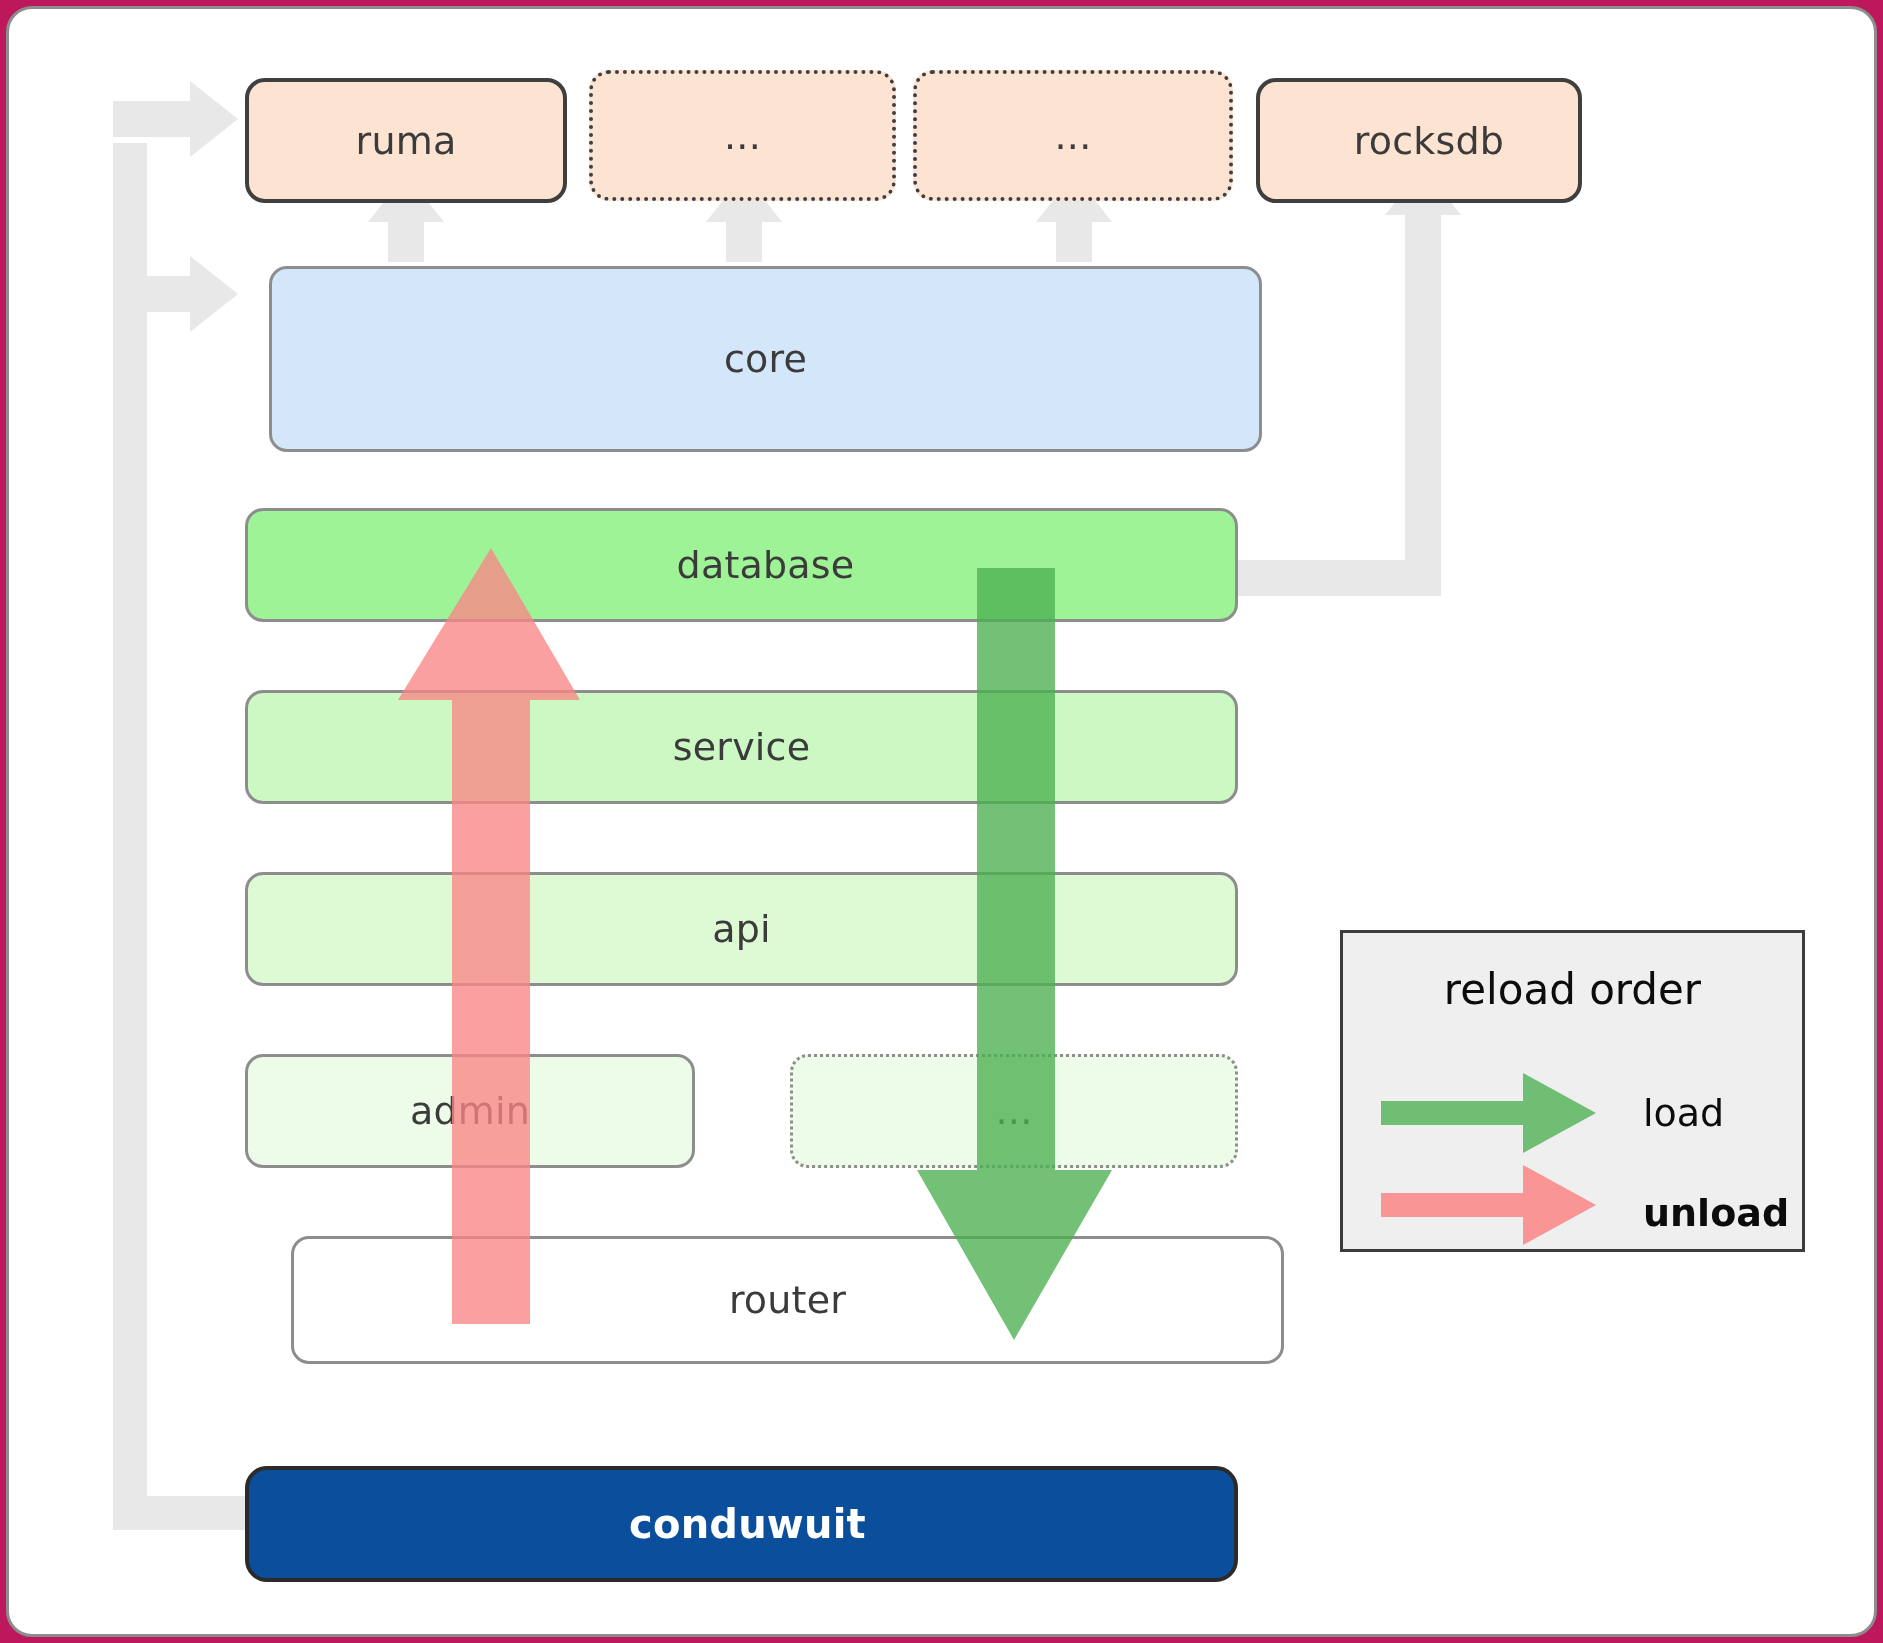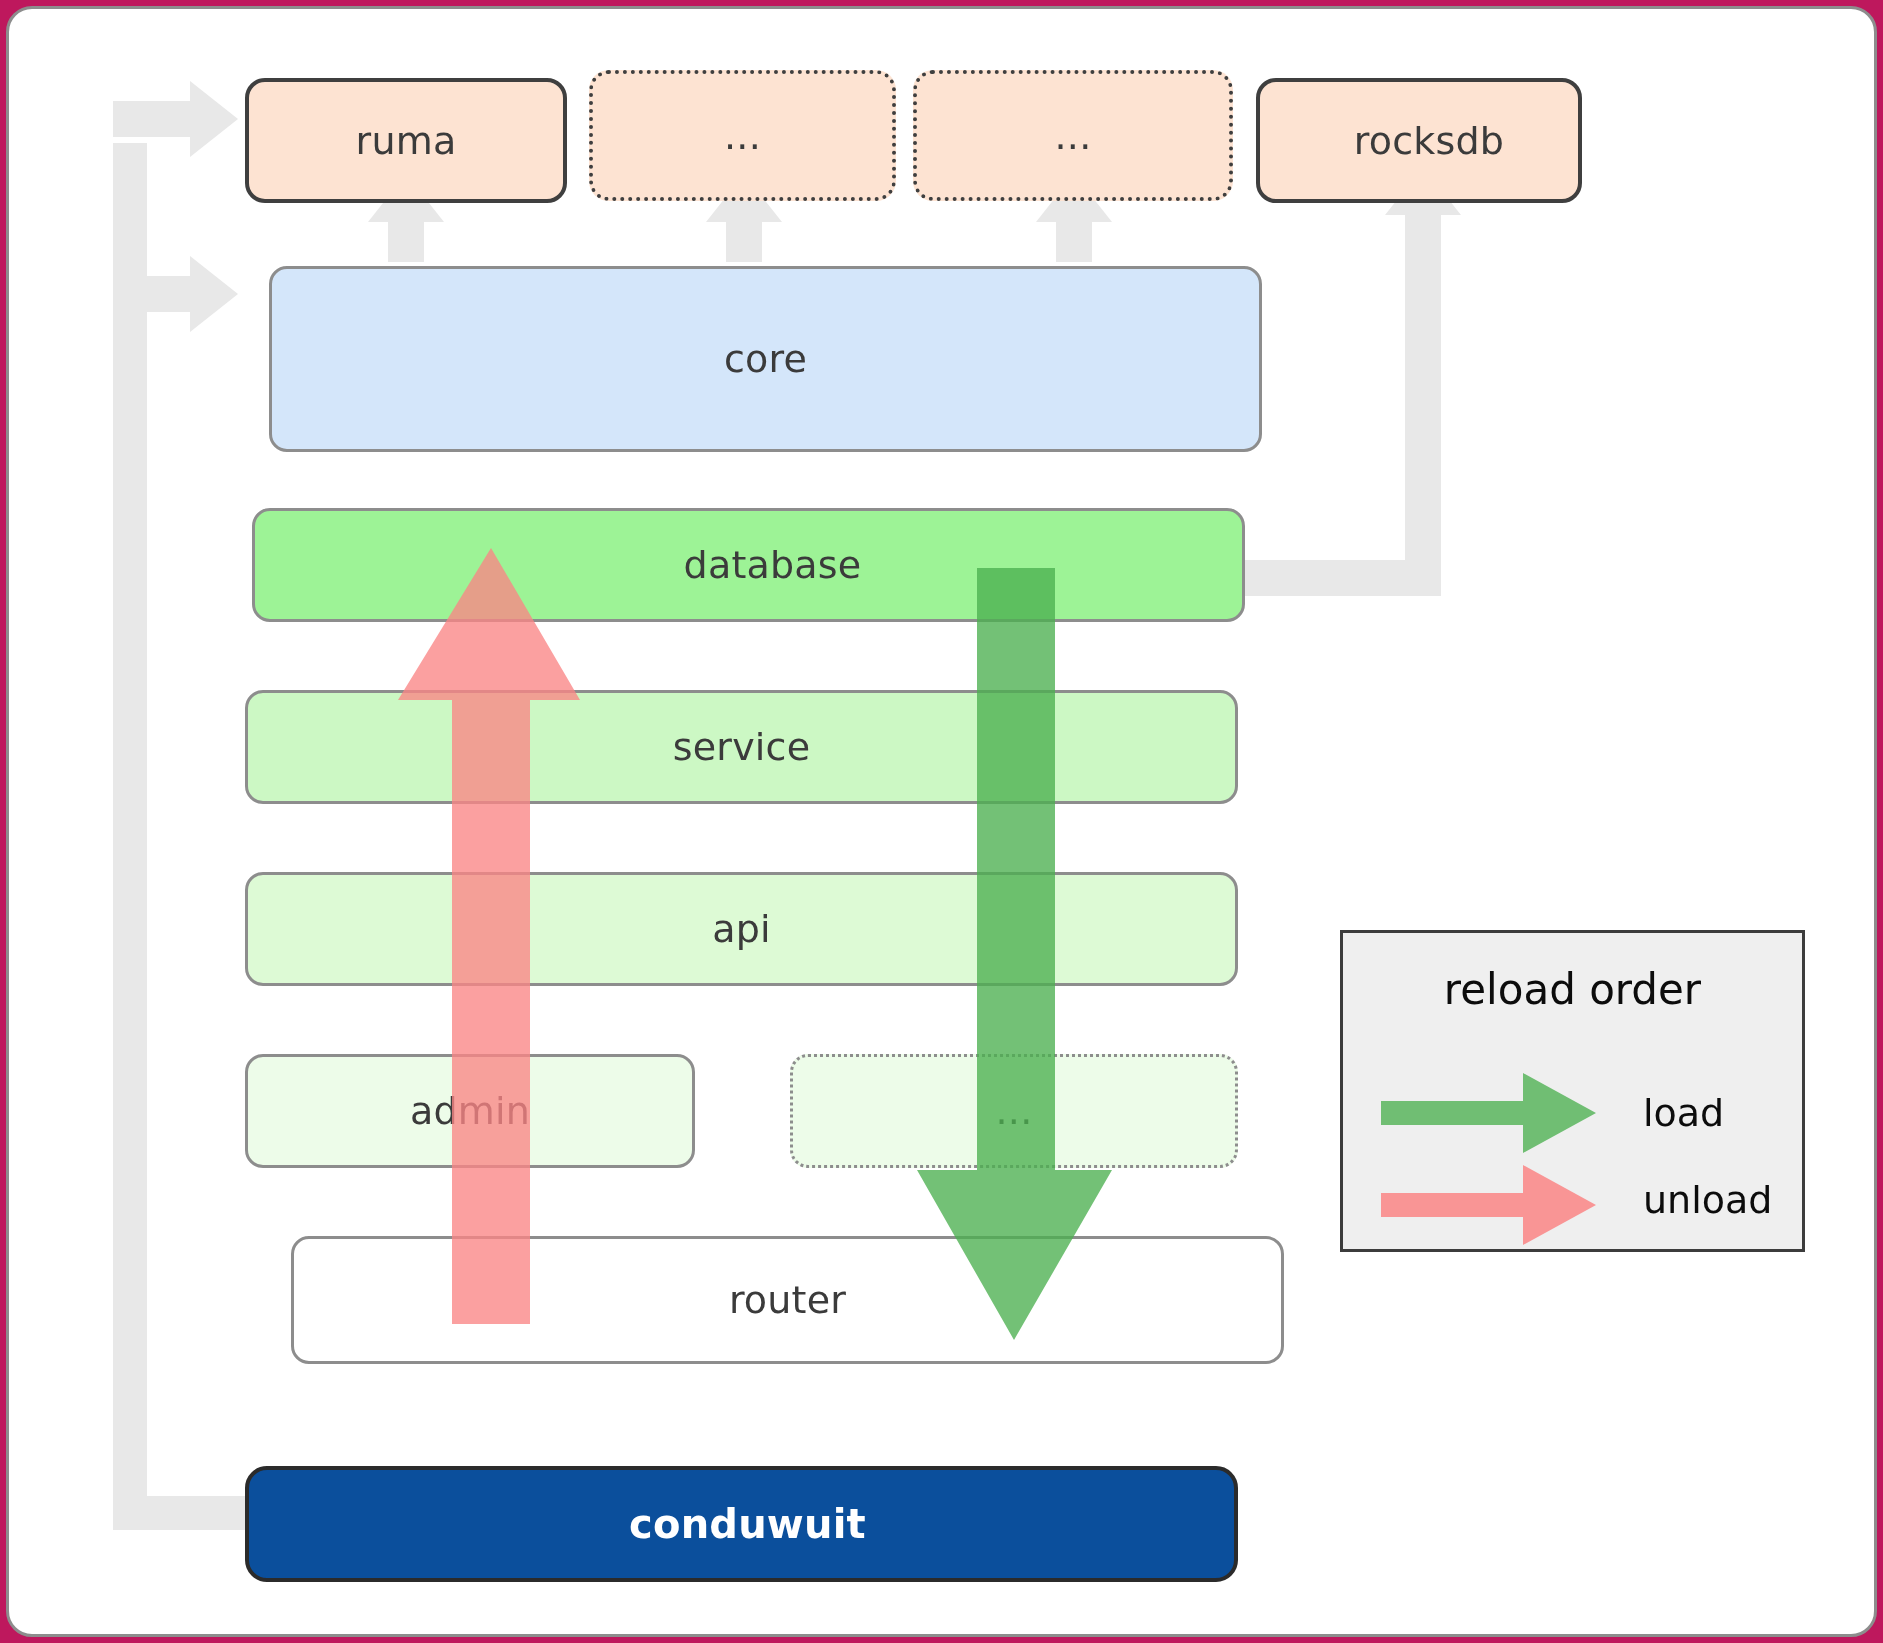--- a/index.html
+++ b/index.html
@@ -91,21 +91,21 @@
     <span>...</span>
   </div>
   <div class="node crate-solid" style="left:1256px;top:78px;width:326px;height:125px;padding-left:20px;">
     <span>rocksdb</span>
   </div>
 
   <div class="node core-box" style="left:245px;top:266px;width:993px;height:186px;margin-left:24px;">
     <span>core</span>
   </div>
 
-  <div class="node layer layer-db" style="left:252px;top:508px;width:993px;height:114px;padding-left:48px;">
+  <div class="node layer layer-db" style="left:245px;top:508px;width:993px;height:114px;padding-left:48px;">
     <span>database</span>
   </div>
 
   <div class="node layer layer-service" style="left:245px;top:690px;width:993px;height:114px;">
     <span>service</span>
   </div>
 
   <div class="node layer layer-api" style="left:245px;top:872px;width:993px;height:114px;">
     <span>api</span>
   </div>
@@ -141,16 +141,16 @@
     <div class="legend-title">reload order</div>
 
     <svg style="position:absolute;left:38px;top:140px;width:230px;height:80px;" viewBox="0 0 230 80">
       <polygon points="0,28 142,28 142,0 215,40 142,80 142,52 0,52" fill="#4caf50" fill-opacity="0.78"></polygon>
     </svg>
     <div class="legend-label" style="left:300px;top:158px;">load</div>
 
     <svg style="position:absolute;left:38px;top:232px;width:230px;height:80px;" viewBox="0 0 230 80">
       <polygon points="0,28 142,28 142,0 215,40 142,80 142,52 0,52" fill="#fa8585" fill-opacity="0.85"></polygon>
     </svg>
-    <div class="legend-label" style="left:300px;top:245px;">unload</div>
+    <div class="legend-label" style="left:300px;top:258px;font-weight:bold;">unload</div>
   </div>
 
 </div>
 
 </body></html>

